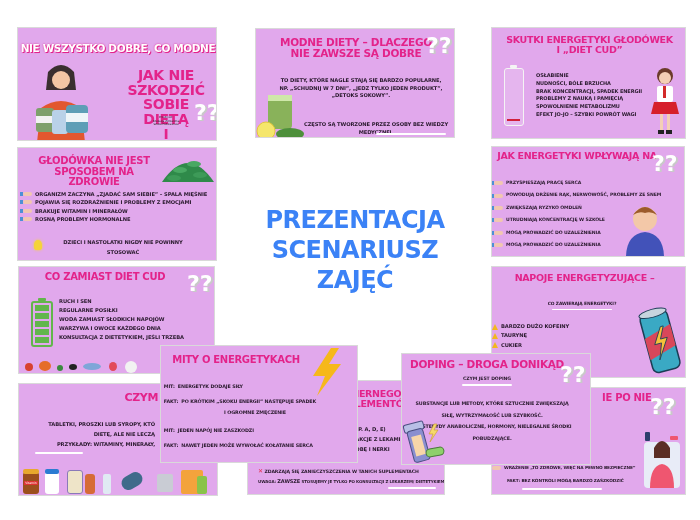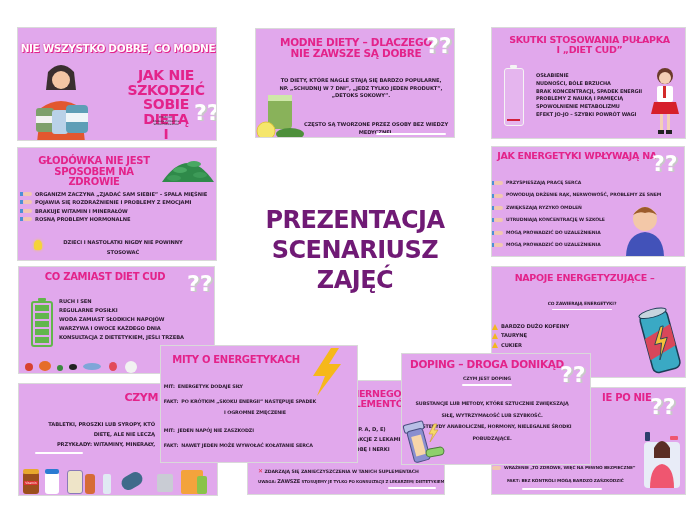--- a/index.html
+++ b/index.html
@@ -9,21 +9,21 @@
 .t{position:absolute;color:#e3238a;font-family:"DejaVu Sans",sans-serif;font-weight:bold;text-align:center;line-height:1.05;letter-spacing:-0.3px}
 .tw{position:absolute;color:#fff;font-weight:bold;text-shadow:0 0 2px #e3238a,1px 1px 0 #e3238a;text-align:center}
 .b{position:absolute;color:#2a1a2e;font-weight:bold;font-size:5.2px;line-height:1.45;font-family:"DejaVu Sans",sans-serif;letter-spacing:-0.1px}
 .c{text-align:center}
 .q{position:absolute;color:#fff;font-weight:bold;font-size:22px;text-shadow:2px 1px 0 #c9c9c9;font-family:"DejaVu Sans",sans-serif}
 .row{display:flex;align-items:center;gap:3px;white-space:nowrap}
 .hand{width:9px;height:4px;background:#f1c7b0;border-radius:2px;position:relative;flex:none}
 .hand:before{content:"";position:absolute;left:-3px;top:0;width:3px;height:4px;background:#4d8fd6}
 .warn{width:0;height:0;border-left:3px solid transparent;border-right:3px solid transparent;border-bottom:6px solid #f2b71f;flex:none}
 .under{position:absolute;height:2px;background:#fff;border-radius:2px}
-#main-title{position:absolute;left:232px;top:205px;width:246px;text-align:center;font-family:"DejaVu Sans",sans-serif;font-weight:bold;font-size:24px;line-height:30px;letter-spacing:-0.5px;color:#701a75}
+#main-title{position:absolute;left:232px;top:205px;width:246px;text-align:center;font-family:"DejaVu Sans",sans-serif;font-weight:bold;font-size:24px;line-height:30px;letter-spacing:-0.5px;color:#3b82f6}
 </style>
 </head>
 <body>
 
 <div id="stage">
 
   <div class="slide" style="left:17px;top:27px;width:200px;height:114px">
     <div class="tw" style="left:0;top:14px;width:200px;font-size:10.5px;letter-spacing:-0.4px">NIE WSZYSTKO DOBRE, CO MODNE</div>
     <svg style="position:absolute;left:8px;top:30px" width="70" height="84" viewBox="0 0 70 84">
       <path d="M22 14 q13 -14 26 0 l2 18 -30 0z" fill="#3a2f2f"></path>
@@ -65,21 +65,21 @@
     <svg style="position:absolute;left:0;top:62px" width="50" height="48" viewBox="0 0 50 48">
       <rect x="12" y="4" width="24" height="34" rx="4" fill="#7fb24a" opacity="0.9"></rect>
       <rect x="12" y="4" width="24" height="6" fill="#cfe8a9"></rect>
       <circle cx="10" cy="40" r="9" fill="#f5e66b" stroke="#e3c93a"></circle>
       <ellipse cx="34" cy="43" rx="14" ry="6" fill="#4d8f3a"></ellipse>
     </svg>
   </div>
 
   <div class="slide" style="left:491px;top:27px;width:195px;height:112px">
     <div class="t" style="left:0;top:7px;width:195px;font-size:9.5px">
-      <div>SKUTKI STOSOWANIA PUŁAPKA</div>
+      <div>SKUTKI ENERGETYKI GŁODÓWEK</div>
       <div>I „DIET CUD”</div>
     </div>
     <div style="position:absolute;left:12px;top:40px;width:20px;height:58px;border:1.5px solid #f4f4f4;border-radius:3px;background:rgba(255,255,255,.15)">
       <div style="position:absolute;left:5px;top:-4px;width:7px;height:3px;background:#f4f4f4;border-radius:1px"></div>
       <div style="position:absolute;left:2px;bottom:4px;width:13px;height:2px;background:#d2203a"></div>
     </div>
     <div class="b" style="left:44px;top:44px;width:110px;font-size:5px;line-height:1.55">
       <div>OSŁABIENIE</div>
       <div>NUDNOŚCI, BÓLE BRZUCHA</div>
       <div>BRAK KONCENTRACJI, SPADEK ENERGII</div>

